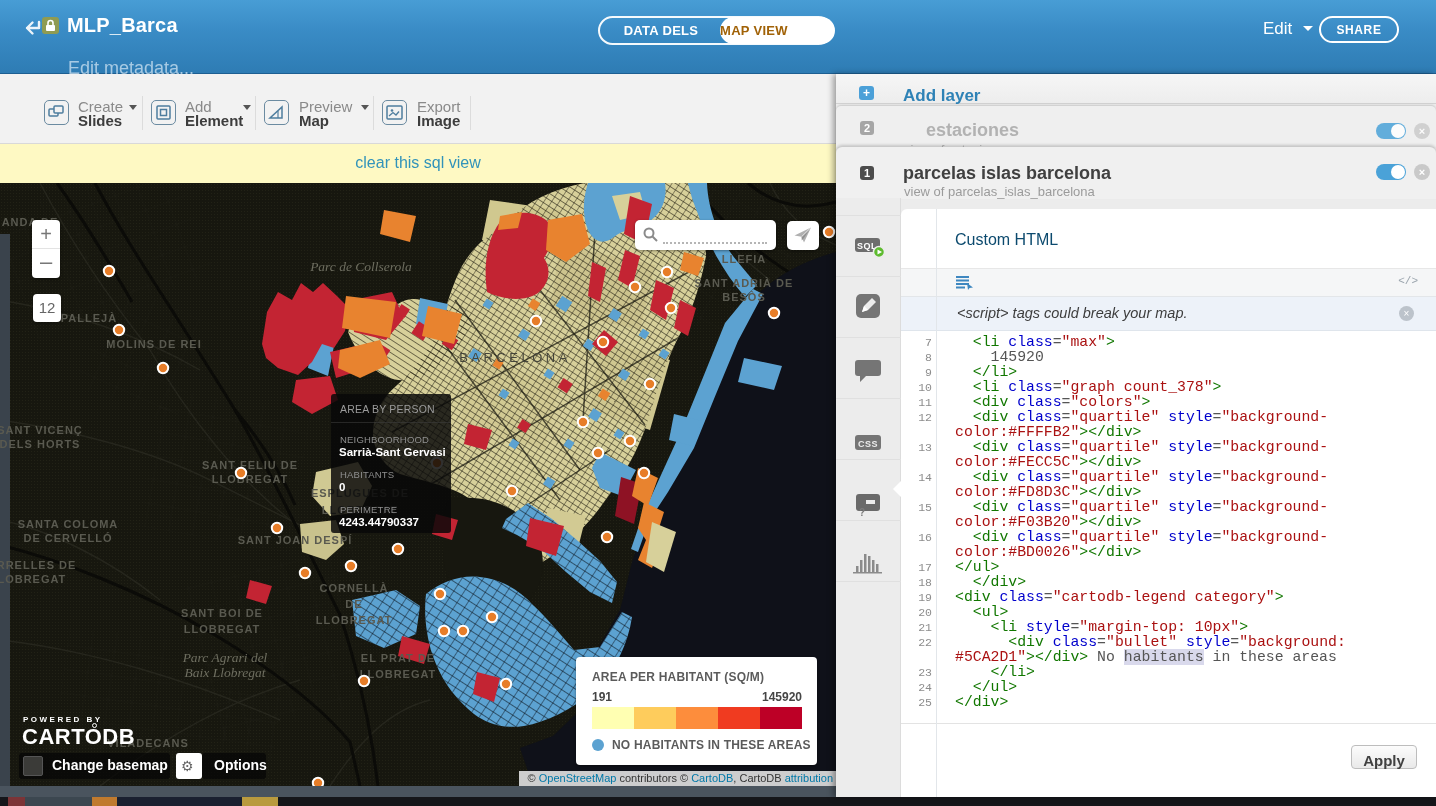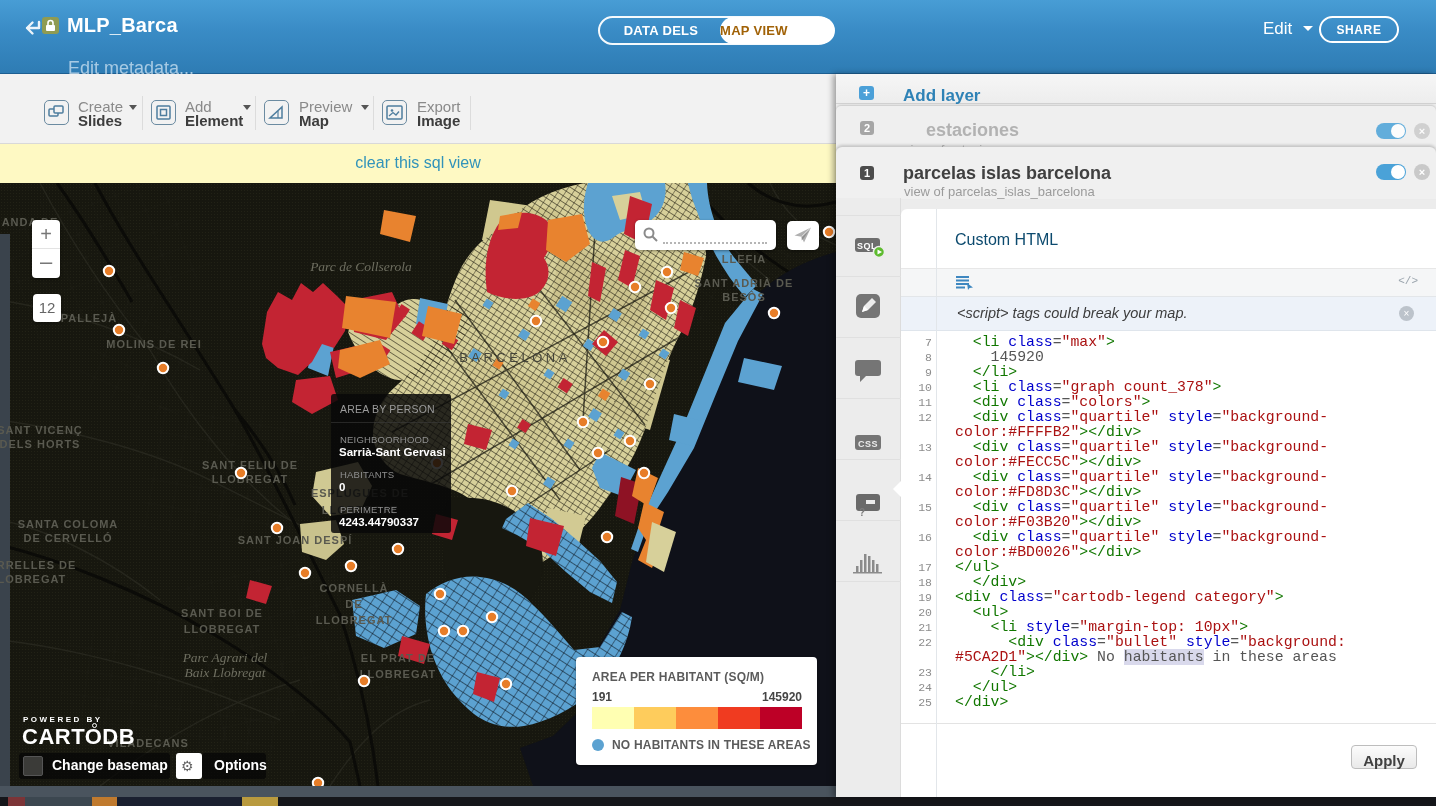--- a/index.html
+++ b/index.html
@@ -400,20 +400,21 @@
     <div id="basemapbar">
         <div id="basemapthumb"></div>
         <span>Change basemap</span>
       </div>
     <div id="gearbox">
         <div id="gear">⚙</div>
       </div>
     <div id="optionsbar">
         <span>Options</span>
       </div>
+    <div id="attrib">© <a>OpenStreetMap</a> contributors © <a>CartoDB</a>, CartoDB <a>attribution</a></div>
   </div>
 
   <div id="topbar">
     <svg id="backarrow" viewBox="0 0 20 18">
         <path d="M17 3 L17 9 L5 9 M5 9 L10.5 3.5 M5 9 L10.5 14.5" fill="none" stroke="#fff" stroke-width="2.4" stroke-linecap="round" stroke-linejoin="round" opacity="0.9"></path>
       </svg>
     <div id="lockicon"><svg width="17" height="17">
           <rect x="4" y="8" width="9" height="6" rx="1" fill="#fff"></rect>
           <path d="M6 8 V6 a2.5 2.5 0 0 1 5 0 V8" fill="none" stroke="#fff" stroke-width="1.6"></path>
         </svg></div>

